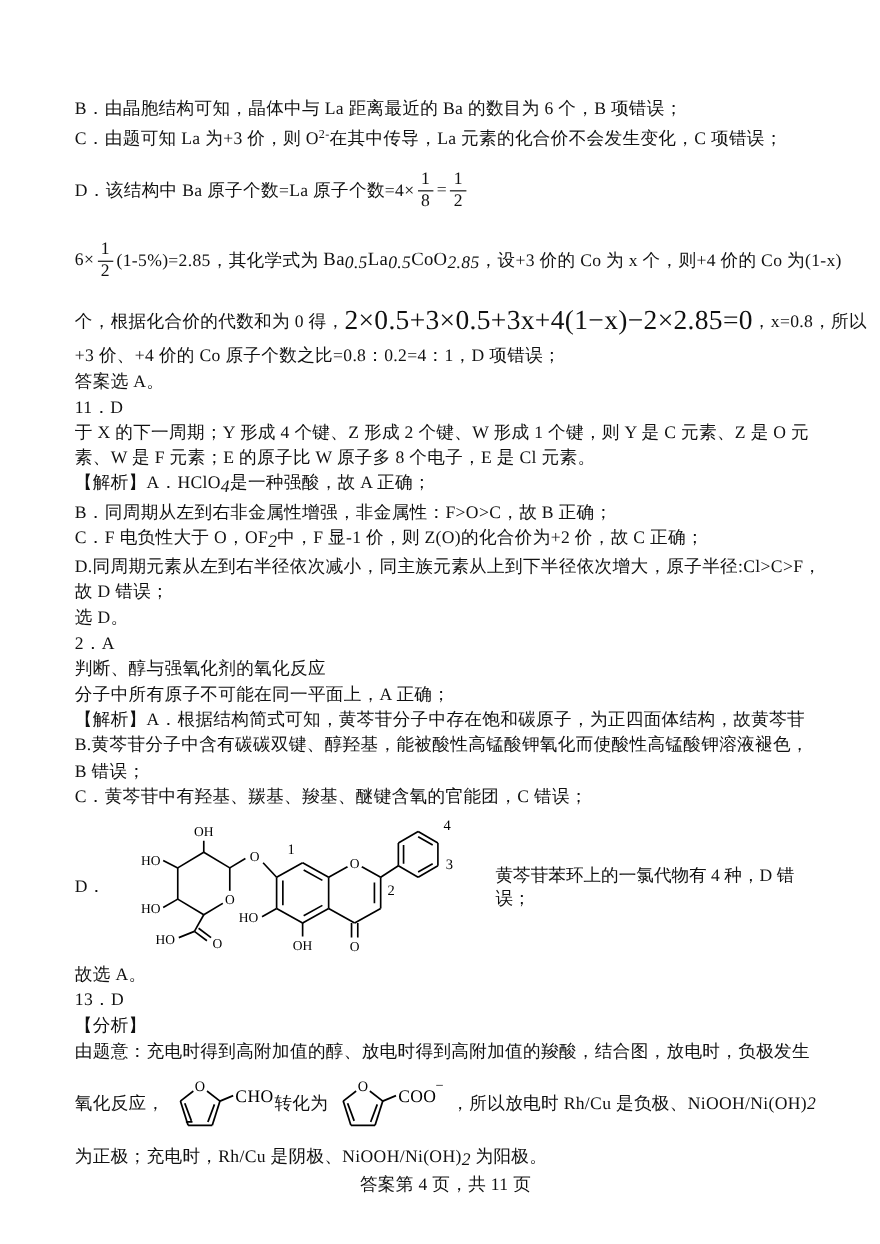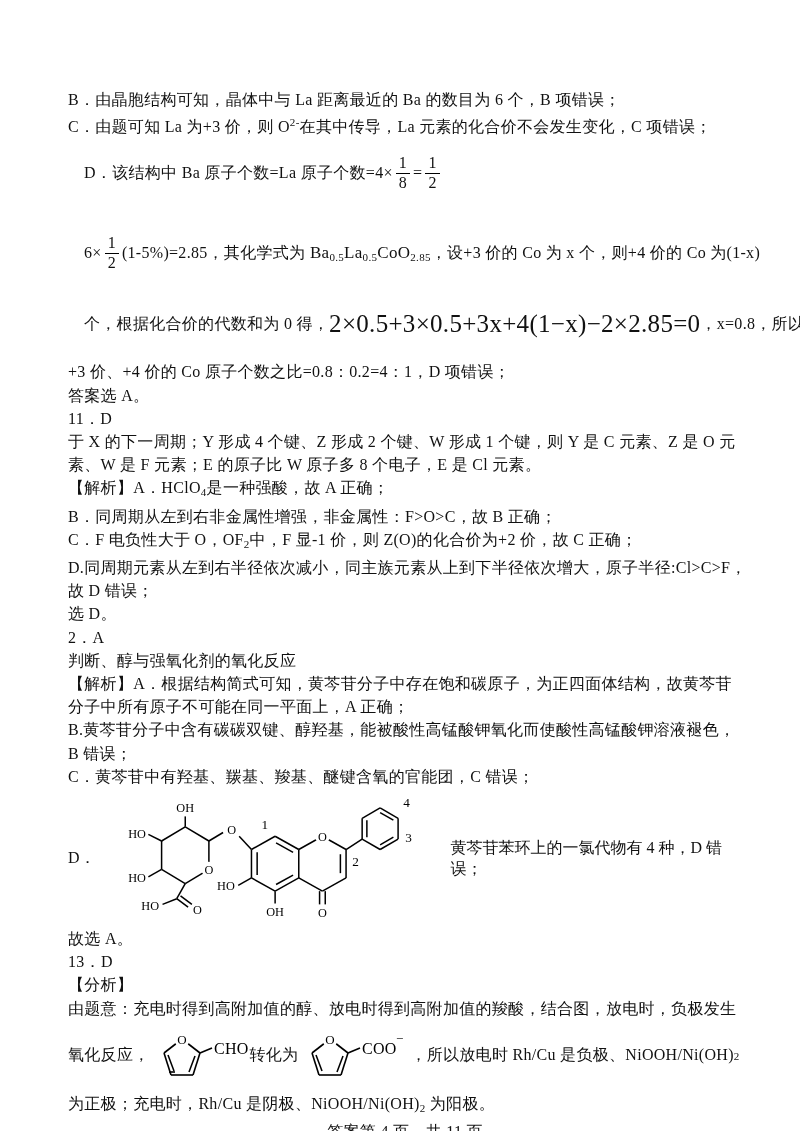--- a/index.html
+++ b/index.html
@@ -3,29 +3,29 @@
 <meta charset="utf-8">
 <style>
   html,body{margin:0;padding:0;}
   body{
     width:800px;height:1131px;background:#ffffff;color:#111;
     font-family:"Liberation Serif","DejaVu Serif",serif;
     font-size:16px;overflow:hidden;
   }
   .page{box-sizing:border-box;padding:88px 58px 0 68px;}
   p.line{margin:0;line-height:23.2px;white-space:nowrap;letter-spacing:0.3px;}
-  .flexline{display:flex;align-items:center;margin:16px;white-space:nowrap;letter-spacing:0.3px;text-align:right;}
+  .flexline{display:flex;align-items:center;margin:0;white-space:nowrap;letter-spacing:0.3px;text-align:right;}
   .tall1{height:58px;margin-top:6px;}
   .tall2{height:70px;}
   .tall3{height:40px;}
   .frac{display:inline-flex;flex-direction:column;align-items:center;
         font-size:16px;line-height:1.05;margin:0 3px;vertical-align:middle;}
   .frac .num{padding:0 3px 1px;border-bottom:1.4px solid #000;}
   .frac .den{padding-top:1px;}
-  sub{font-size:11px;vertical-align:-3px;}
+  sub{font-size:16px;vertical-align:-3px;font-style:italic;}
   sup{font-size:11px;vertical-align:6px;}
   .math{font-size:25px;}
   .chem{font-size:17px;}
   .struct-row{display:flex;align-items:center;margin:4px 0 2px 0;}
   .struct-row .dlabel{align-self:center;margin-right:6px;}
   .struct-row .dtext{margin-left:32px;}
   .furan-row{display:flex;align-items:center;height:72px;white-space:nowrap;letter-spacing:0.3px;}
   svg{display:block;}
   svg line, svg polygon, svg path{stroke:#000;stroke-width:1.6;fill:none;}
   svg text{font-family:"Liberation Serif","DejaVu Serif",serif;fill:#000;}
@@ -78,22 +78,22 @@
   <p class="line">素、W 是 F 元素；E 的原子比 W 原子多 8 个电子，E 是 Cl 元素。</p>
   <p class="line"><span>【解析】A．HClO</span><sub>4</sub><span>是一种强酸，故 A 正确；</span></p>
   <p class="line">B．同周期从左到右非金属性增强，非金属性：F&gt;O&gt;C，故 B 正确；</p>
   <p class="line"><span>C．F 电负性大于 O，OF</span><sub>2</sub><span>中，F 显-1 价，则 Z(O)的化合价为+2 价，故 C 正确；</span></p>
   <p class="line">D.同周期元素从左到右半径依次减小，同主族元素从上到下半径依次增大，原子半径:Cl&gt;C&gt;F，</p>
   <p class="line">故 D 错误；</p>
   <p class="line">选 D。</p>
 
   <p class="line">2．A</p>
   <p class="line">判断、醇与强氧化剂的氧化反应</p>
+  <p class="line">分子中所有原子不可能在同一平面上，A 正确；</p>
   <p class="line">【解析】A．根据结构简式可知，黄芩苷分子中存在饱和碳原子，为正四面体结构，故黄芩苷</p>
-  <p class="line">分子中所有原子不可能在同一平面上，A 正确；</p>
   <p class="line">B.黄芩苷分子中含有碳碳双键、醇羟基，能被酸性高锰酸钾氧化而使酸性高锰酸钾溶液褪色，</p>
   <p class="line">B 错误；</p>
   <p class="line">C．黄芩苷中有羟基、羰基、羧基、醚键含氧的官能团，C 错误；</p>
 
   <div class="struct-row">
     <span class="dlabel">D．</span>
     <svg width="330" height="133" viewBox="0 0 335 135">
 
       <line x1="88" y1="34" x2="113" y2="49"></line>
       <line x1="113" y1="49" x2="113" y2="79"></line>

